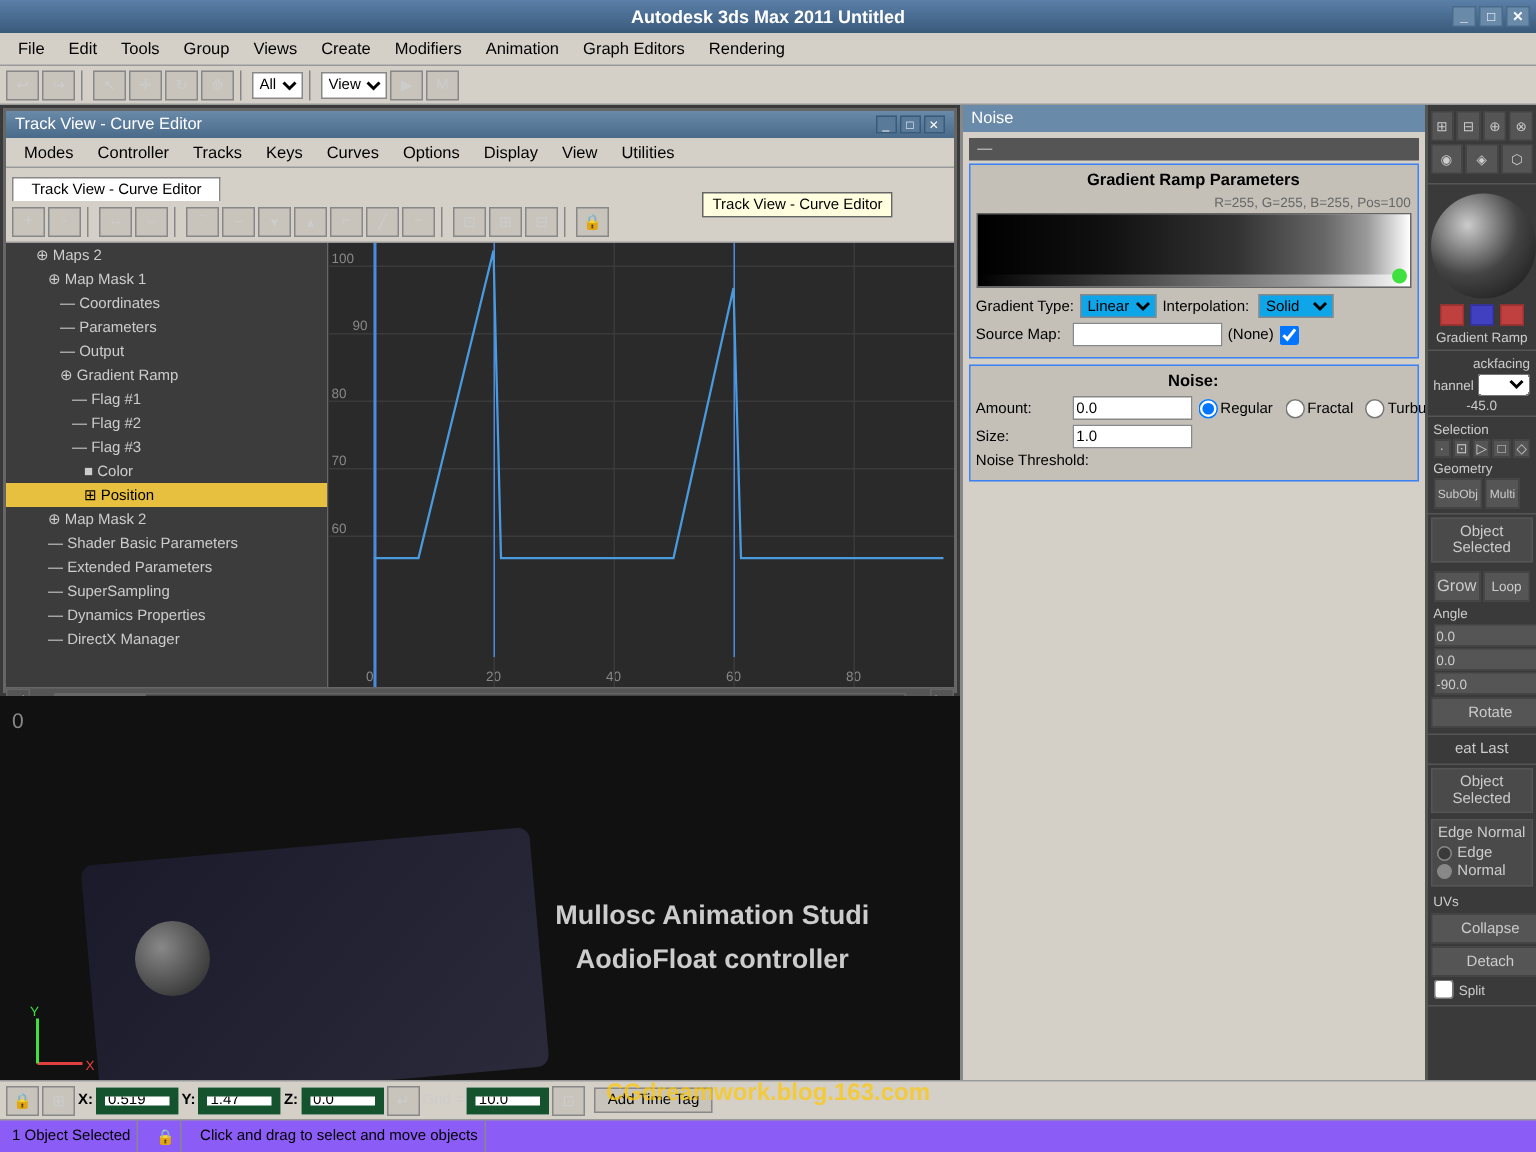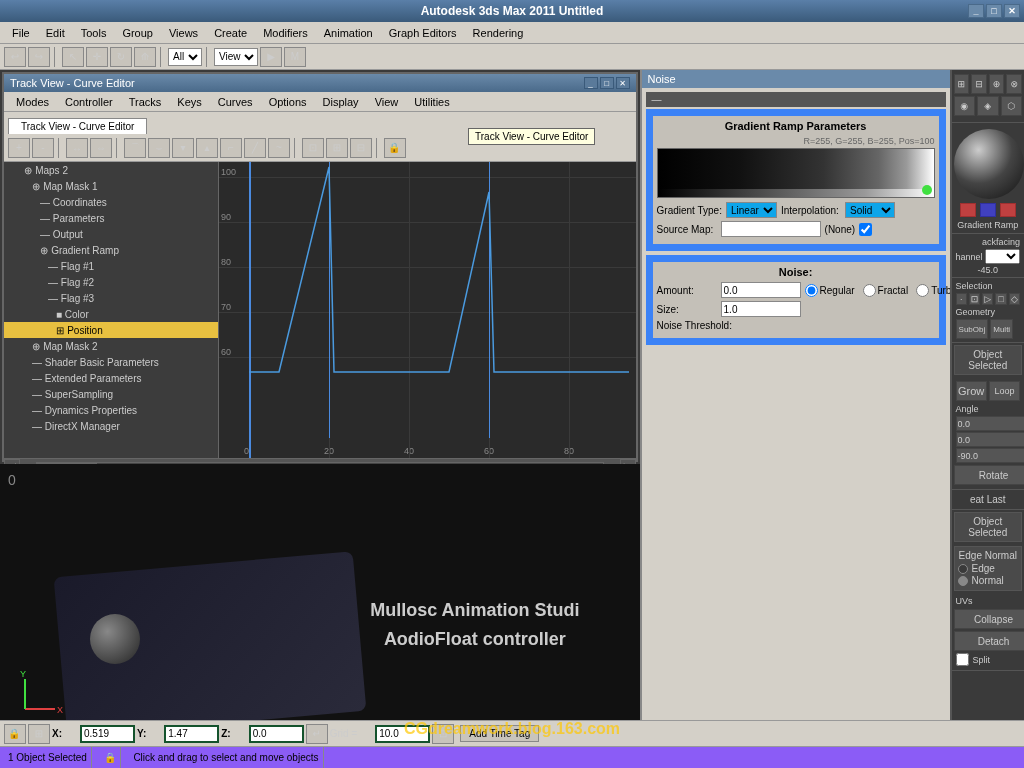--- a/index.html
+++ b/index.html
@@ -49,21 +49,21 @@
     #viewport-area { display: flex; flex: 1; }
     #viewport { flex: 1; background: #1a1a1a; position: relative; overflow: hidden; }
     .dark-card { position: absolute; width: 300px; height: 160px; background: linear-gradient(135deg, #1a1a2a, #2a2a3a); border-radius: 8px; transform: rotate(-5deg); bottom: 10px; left: 60px; }
     .circle-obj { width: 50px; height: 50px; border-radius: 50%; background: radial-gradient(circle at 35% 35%, #888, #222); position: absolute; bottom: 70px; left: 90px; }
     .viewport-text { color: #ccc; font-size: 18px; font-weight: bold; text-align: center; position: absolute; right: 60px; bottom: 80px; line-height: 1.6; }
 
     
     #noise-panel { width: 310px; background: #d4d0c8; border-left: 2px solid #888; display: flex; flex-direction: column; }
     #noise-titlebar { background: #6a8aaa; height: 18px; display: flex; align-items: center; padding: 0 6px; color: white; font-size: 11px; }
     #noise-body { padding: 4px; flex: 1; overflow: hidden; }
-    .noise-section { background: #c4c0b8; border: 7px solid #3b82f6; margin-bottom: 4px; padding: 4px; }
+    .noise-section { background: #c4c0b8; border: 1px solid #3b82f6; margin-bottom: 4px; padding: 4px; }
     .noise-title { font-size: 11px; font-weight: bold; color: #000; text-align: center; margin-bottom: 4px; }
     .gradient-ramp { width: 100%; height: 50px; background: linear-gradient(to right, #000, #333, #666, #999, #fff); border: 1px solid #666; margin-bottom: 4px; position: relative; }
     .field-row { display: flex; align-items: center; margin-bottom: 3px; gap: 4px; }
     .field-label { font-size: 10px; color: #000; min-width: 60px; }
     .field-input { height: 16px; width: 80px; border: 1px solid #888; font-size: 10px; padding: 0 2px; background: white; }
     .field-select { height: 16px; font-size: 10px; border: 1px solid #888; background: #0ea5e9; }
     .radio-group { display: flex; gap: 8px; align-items: center; }
     .radio-item { display: flex; align-items: center; gap: 2px; font-size: 10px; color: #000; }
     .btn-normal { padding: 2px 8px; background: #c8c4bc; border: 1px solid #888; font-size: 10px; cursor: pointer; }
 
@@ -81,21 +81,21 @@
     .edge-radio { width: 10px; height: 10px; border-radius: 50%; border: 1px solid #888; background: #3a3a3a; display: inline-block; }
     .edge-radio.selected { background: #888; }
 
     
     #status-bar { background: #8b5cf6; height: 22px; display: flex; align-items: center; padding: 0 4px; border-top: 1px solid #999; font-size: 10px; color: #000; gap: 8px; position: fixed; bottom: 0; left: 0; right: 0; }
     .status-seg { padding: 0 4px; border-right: 1px solid #888; height: 100%; display: flex; align-items: center; }
 
     
     #coord-bar { background: #d4d0c8; height: 26px; display: flex; align-items: center; padding: 0 4px; border-top: 1px solid #999; gap: 2px; font-size: 10px; }
     .coord-label { color: #000; font-weight: bold; }
-    .coord-input { width: 55px; height: 18px; border: 2px solid #14532d; font-size: 10px; padding: 0 2px; background: white; margin-left: 16px; }
+    .coord-input { width: 55px; height: 18px; border: 6px solid #14532d; font-size: 10px; padding: 0 2px; background: white; }
 
     
     #tv-tabs { background: #d4d0c8; height: 22px; display: flex; align-items: flex-end; padding: 0 4px; }
     .tv-tab { padding: 2px 12px; background: #c8c4bc; border: 1px solid #888; border-bottom: none; font-size: 10px; color: #000; cursor: pointer; margin-right: 2px; }
     .tv-tab.active { background: #fff; }
 
     
     .tooltip-box { position: absolute; background: #ffffe0; border: 1px solid #666; padding: 2px 6px; font-size: 10px; color: #000; z-index: 100; top: 128px; left: 468px; }
 
     
@@ -211,21 +211,21 @@
           <div class="tree-item" style="padding-left:28px;">— Shader Basic Parameters</div>
           <div class="tree-item" style="padding-left:28px;">— Extended Parameters</div>
           <div class="tree-item" style="padding-left:28px;">— SuperSampling</div>
           <div class="tree-item" style="padding-left:28px;">— Dynamics Properties</div>
           <div class="tree-item" style="padding-left:28px;">— DirectX Manager</div>
         </div>
 
         <div id="tv-curve">
 
           <div style="position:absolute;left:2px;top:5px;font-size:9px;color:#888;">100</div>
-          <div style="position:absolute;left:2px;top:50px;font-size:9px;color:#888;">90</div>
+          <div style="position:absolute;left:16px;top:50px;font-size:9px;color:#888;">90</div>
           <div style="position:absolute;left:2px;top:95px;font-size:9px;color:#888;">80</div>
           <div style="position:absolute;left:2px;top:140px;font-size:9px;color:#888;">70</div>
           <div style="position:absolute;left:2px;top:185px;font-size:9px;color:#888;">60</div>
 
           <div class="grid-line-h" style="top:15px;"></div>
           <div class="grid-line-h" style="top:60px;"></div>
           <div class="grid-line-h" style="top:105px;"></div>
           <div class="grid-line-h" style="top:150px;"></div>
           <div class="grid-line-h" style="top:195px;"></div>
 

